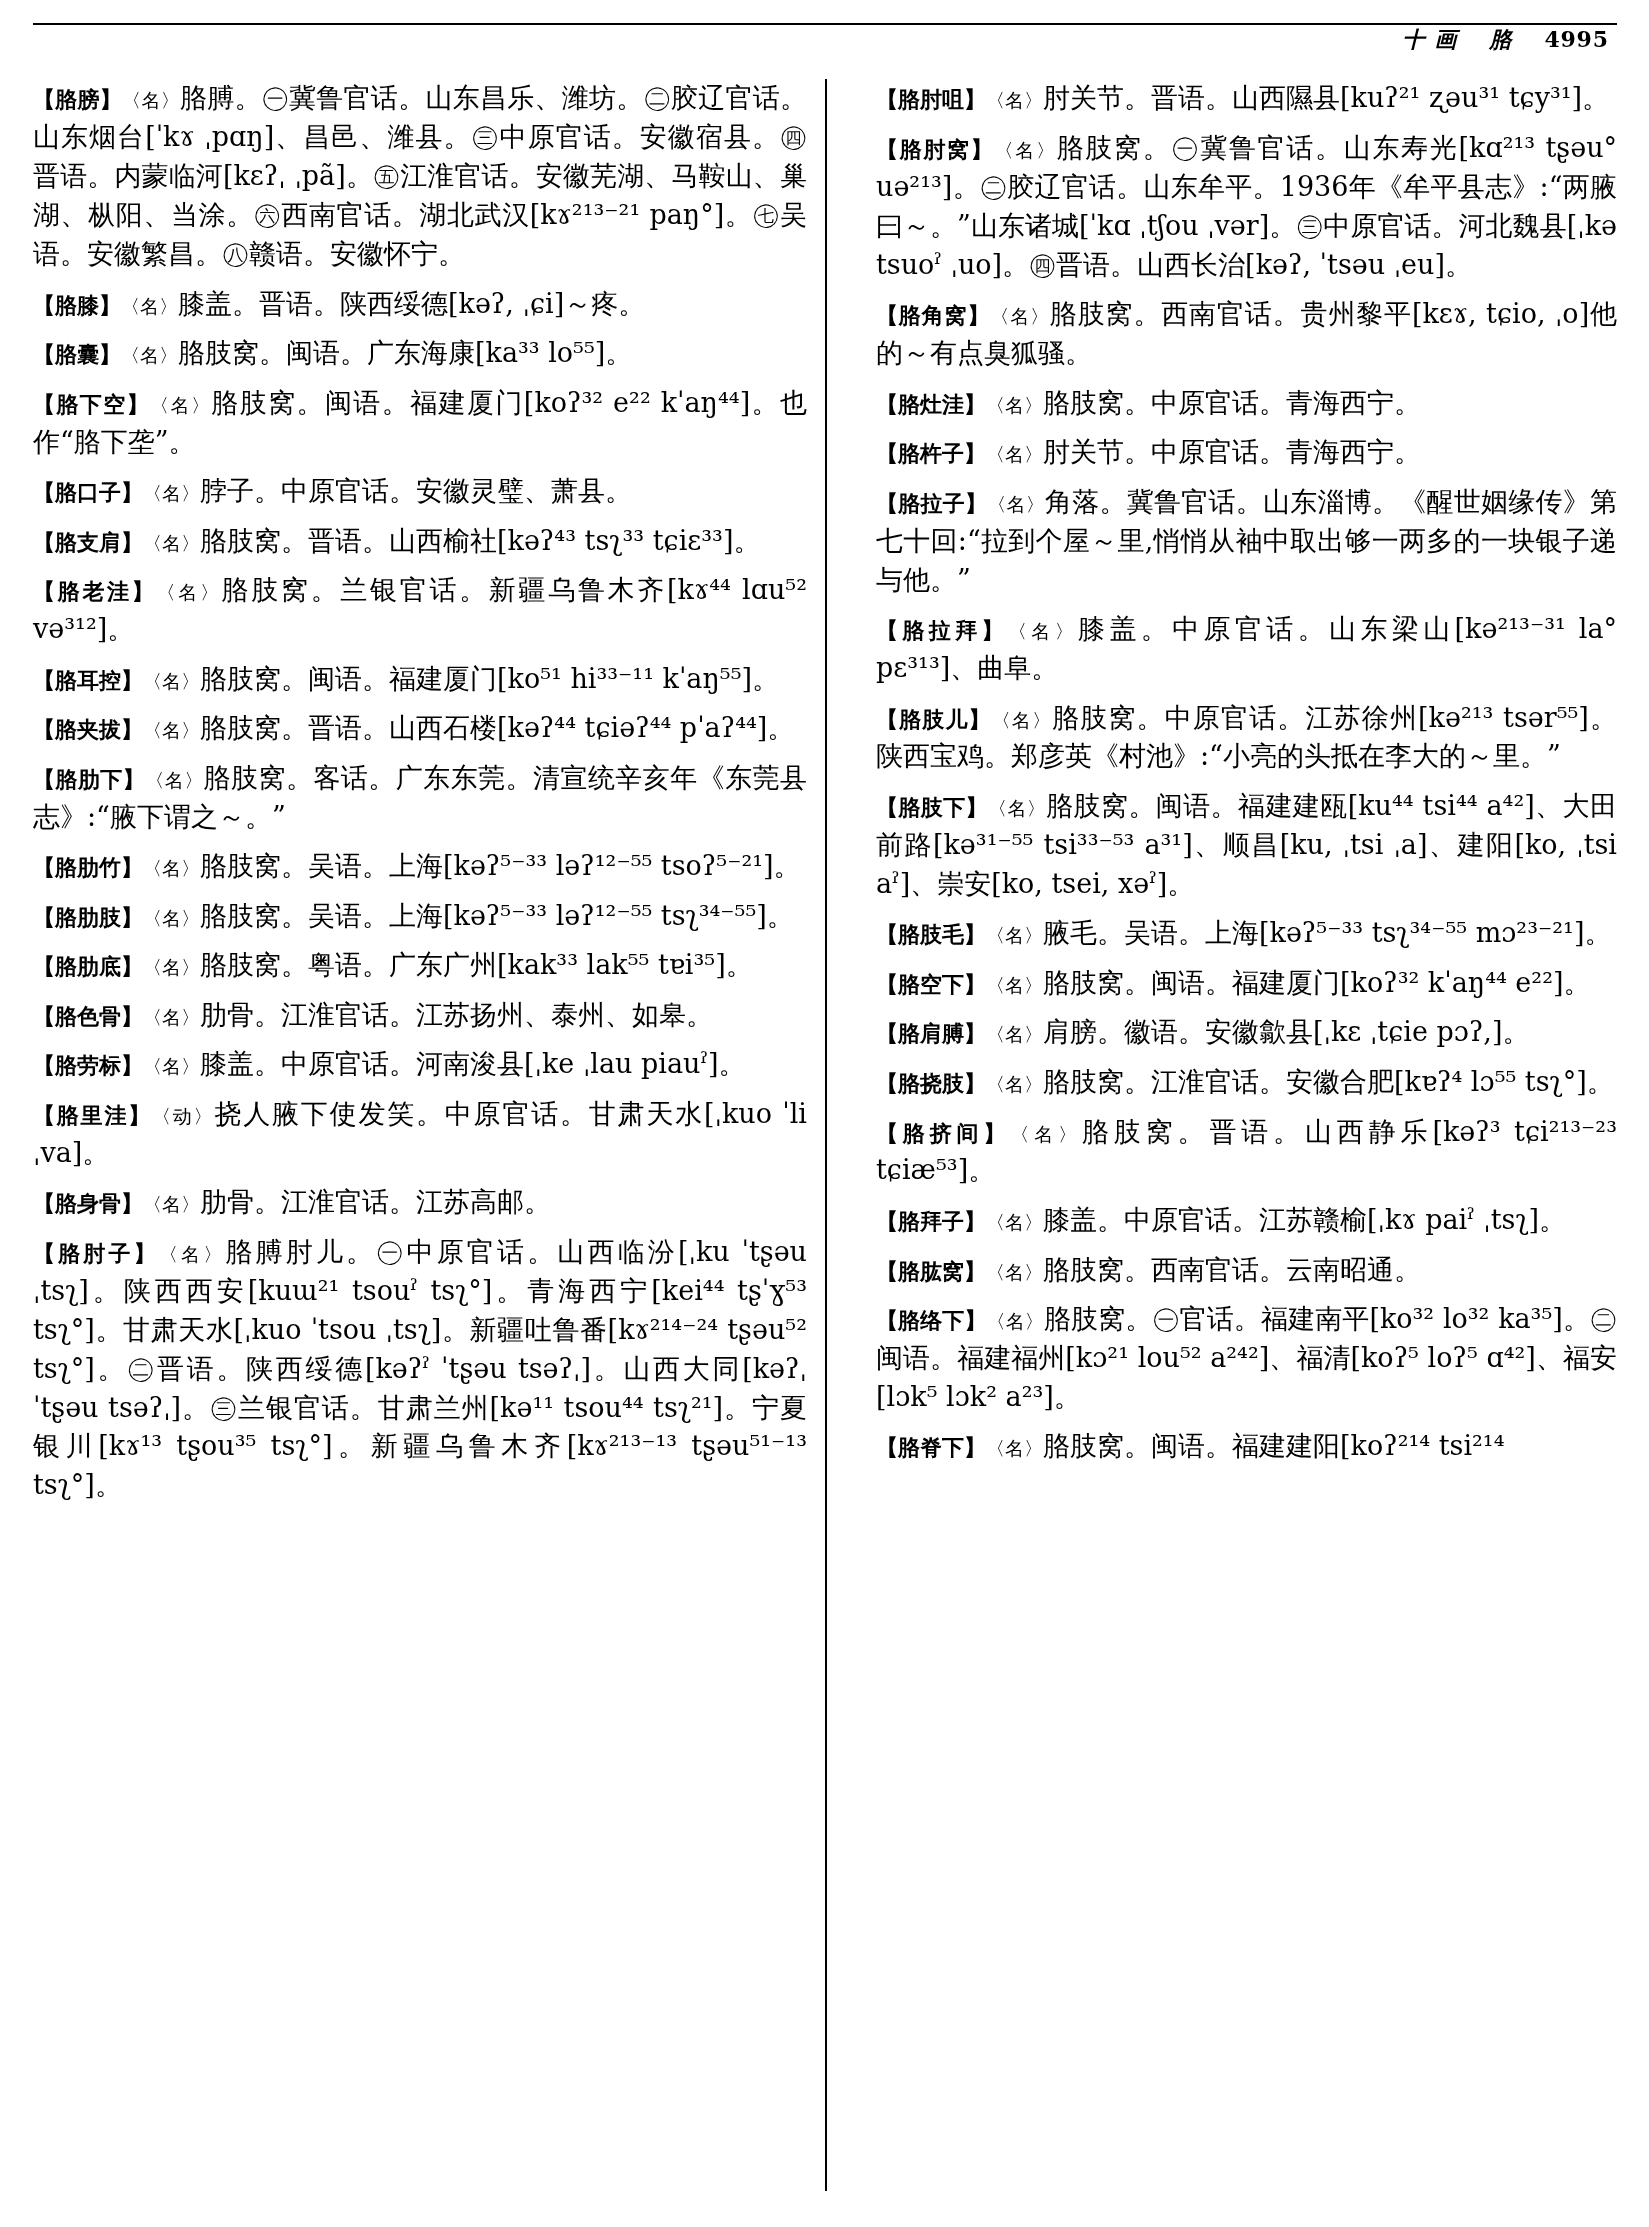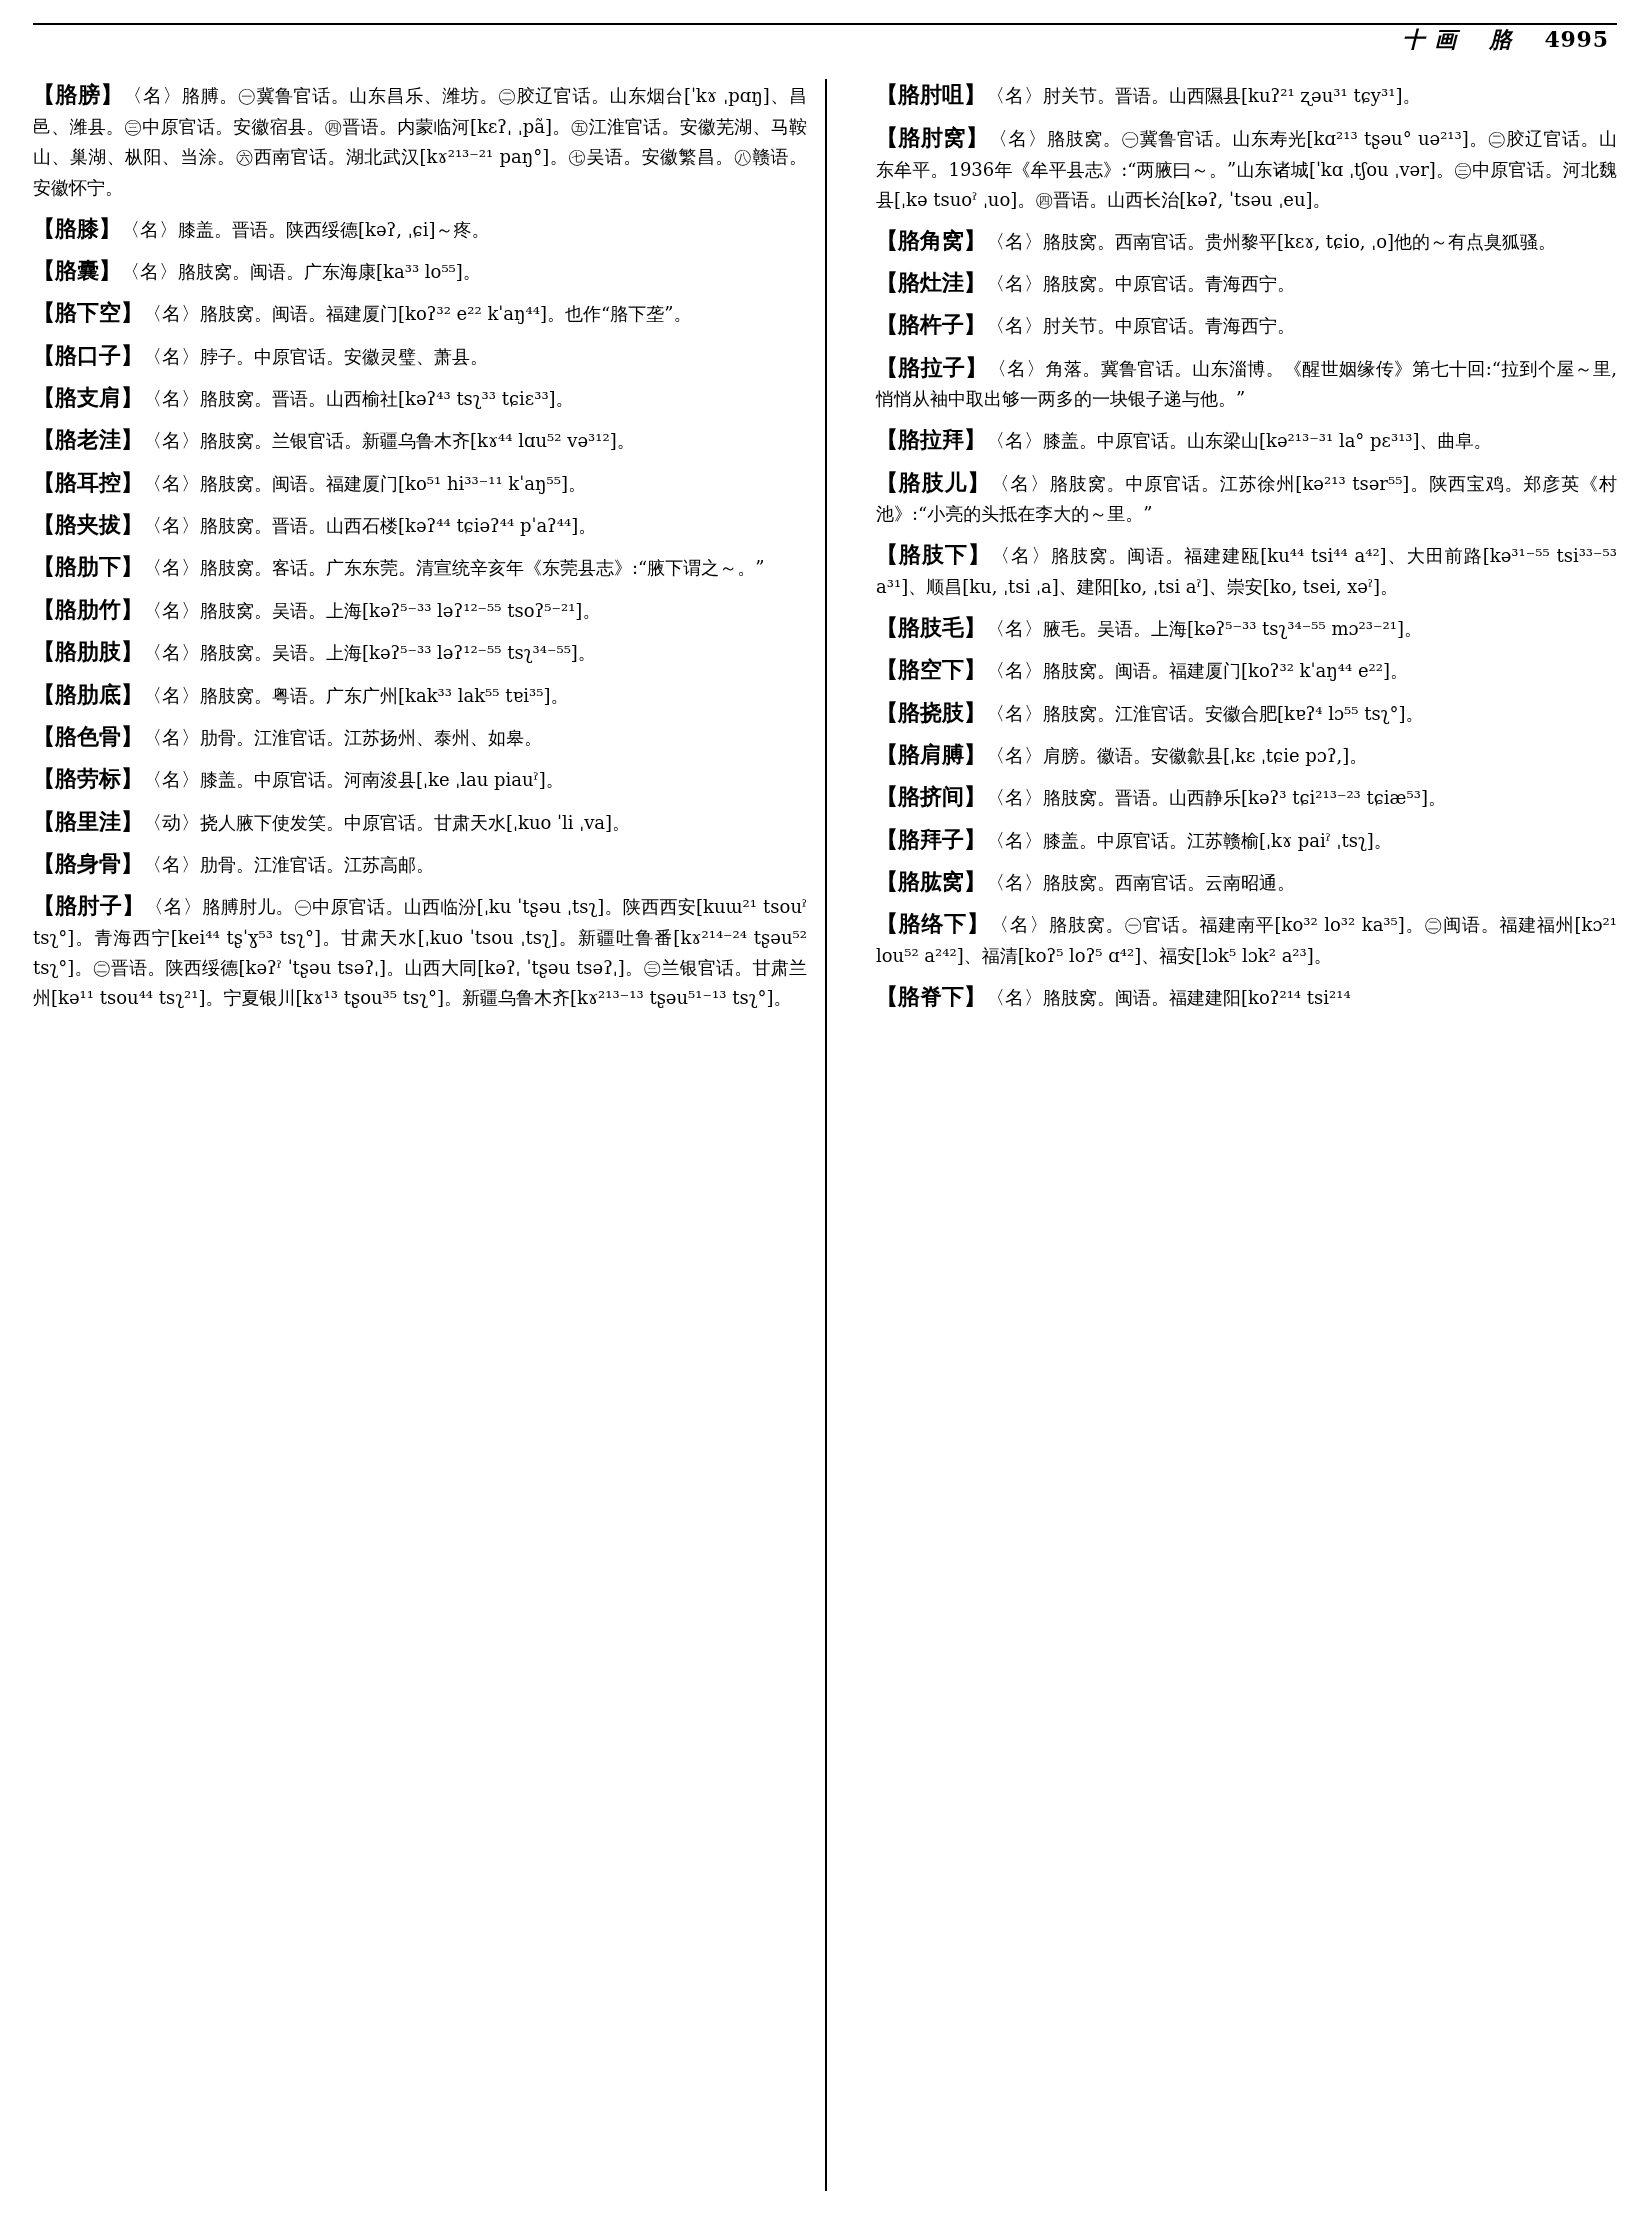--- a/index.html
+++ b/index.html
@@ -76,21 +76,21 @@
   }
   .headword {
     font-weight: bold;
     font-size: 22px;
     letter-spacing: 0px;
   }
   .pos {
     font-size: 19px;
   }
   .body-text {
-    font-size: 18px;
+    font-size: 27px;
   }
 </style>
 </head>
 <body>
 
 <div class="page">
 
   <div class="header">
     <div class="header-inner">
       <span class="hdr-label">十画</span><span class="hdr-label">胳</span><span class="hdr-page">4995</span>
@@ -126,22 +126,22 @@
       <div class="entry"><span class="headword">【胳肘窝】</span><span class="pos">〈名〉</span><span class="body-text">胳肢窝。㊀冀鲁官话。山东寿光[kɑ²¹³ tʂəu° uə²¹³]。㊁胶辽官话。山东牟平。1936年《牟平县志》:“两腋曰～。”山东诸城[ˈkɑ ˌtʃou ˌvər]。㊂中原官话。河北魏县[ˌkə tsuoˀ ˌuo]。㊃晋语。山西长治[kəʔ, ˈtsəu ˌeu]。</span></div>
       <div class="entry"><span class="headword">【胳角窝】</span><span class="pos">〈名〉</span><span class="body-text">胳肢窝。西南官话。贵州黎平[kɛɤ, tɕio, ˌo]他的～有点臭狐骚。</span></div>
       <div class="entry"><span class="headword">【胳灶洼】</span><span class="pos">〈名〉</span><span class="body-text">胳肢窝。中原官话。青海西宁。</span></div>
       <div class="entry"><span class="headword">【胳杵子】</span><span class="pos">〈名〉</span><span class="body-text">肘关节。中原官话。青海西宁。</span></div>
       <div class="entry"><span class="headword">【胳拉子】</span><span class="pos">〈名〉</span><span class="body-text">角落。冀鲁官话。山东淄博。《醒世姻缘传》第七十回:“拉到个屋～里,悄悄从袖中取出够一两多的一块银子递与他。”</span></div>
       <div class="entry"><span class="headword">【胳拉拜】</span><span class="pos">〈名〉</span><span class="body-text">膝盖。中原官话。山东梁山[kə²¹³⁻³¹ la° pɛ³¹³]、曲阜。</span></div>
       <div class="entry"><span class="headword">【胳肢儿】</span><span class="pos">〈名〉</span><span class="body-text">胳肢窝。中原官话。江苏徐州[kə²¹³ tsər⁵⁵]。陕西宝鸡。郑彦英《村池》:“小亮的头抵在李大的～里。”</span></div>
       <div class="entry"><span class="headword">【胳肢下】</span><span class="pos">〈名〉</span><span class="body-text">胳肢窝。闽语。福建建瓯[ku⁴⁴ tsi⁴⁴ a⁴²]、大田前路[kə³¹⁻⁵⁵ tsi³³⁻⁵³ a³¹]、顺昌[ku, ˌtsi ˌa]、建阳[ko, ˌtsi aˀ]、崇安[ko, tsei, xəˀ]。</span></div>
       <div class="entry"><span class="headword">【胳肢毛】</span><span class="pos">〈名〉</span><span class="body-text">腋毛。吴语。上海[kəʔ⁵⁻³³ tsʅ³⁴⁻⁵⁵ mɔ²³⁻²¹]。</span></div>
       <div class="entry"><span class="headword">【胳空下】</span><span class="pos">〈名〉</span><span class="body-text">胳肢窝。闽语。福建厦门[koʔ³² kˈaŋ⁴⁴ e²²]。</span></div>
+      <div class="entry"><span class="headword">【胳肩膊】</span><span class="pos">〈名〉</span><span class="body-text">肩膀。徽语。安徽歙县[ˌkɛ ˌtɕie pɔʔ,]。</span></div>
       <div class="entry"><span class="headword">【胳挠肢】</span><span class="pos">〈名〉</span><span class="body-text">胳肢窝。江淮官话。安徽合肥[kɐʔ⁴ lɔ⁵⁵ tsʅ°]。</span></div>
-      <div class="entry"><span class="headword">【胳肩膊】</span><span class="pos">〈名〉</span><span class="body-text">肩膀。徽语。安徽歙县[ˌkɛ ˌtɕie pɔʔ,]。</span></div>
       <div class="entry"><span class="headword">【胳挤间】</span><span class="pos">〈名〉</span><span class="body-text">胳肢窝。晋语。山西静乐[kəʔ³ tɕi²¹³⁻²³ tɕiæ⁵³]。</span></div>
       <div class="entry"><span class="headword">【胳拜子】</span><span class="pos">〈名〉</span><span class="body-text">膝盖。中原官话。江苏赣榆[ˌkɤ paiˀ ˌtsʅ]。</span></div>
       <div class="entry"><span class="headword">【胳肱窝】</span><span class="pos">〈名〉</span><span class="body-text">胳肢窝。西南官话。云南昭通。</span></div>
       <div class="entry"><span class="headword">【胳络下】</span><span class="pos">〈名〉</span><span class="body-text">胳肢窝。㊀官话。福建南平[ko³² lo³² ka³⁵]。㊁闽语。福建福州[kɔ²¹ lou⁵² a²⁴²]、福清[koʔ⁵ loʔ⁵ ɑ⁴²]、福安[lɔk⁵ lɔk² a²³]。</span></div>
       <div class="entry"><span class="headword">【胳脊下】</span><span class="pos">〈名〉</span><span class="body-text">胳肢窝。闽语。福建建阳[koʔ²¹⁴ tsi²¹⁴</span></div>
     </div>
 
   </div>
 </div>
 

